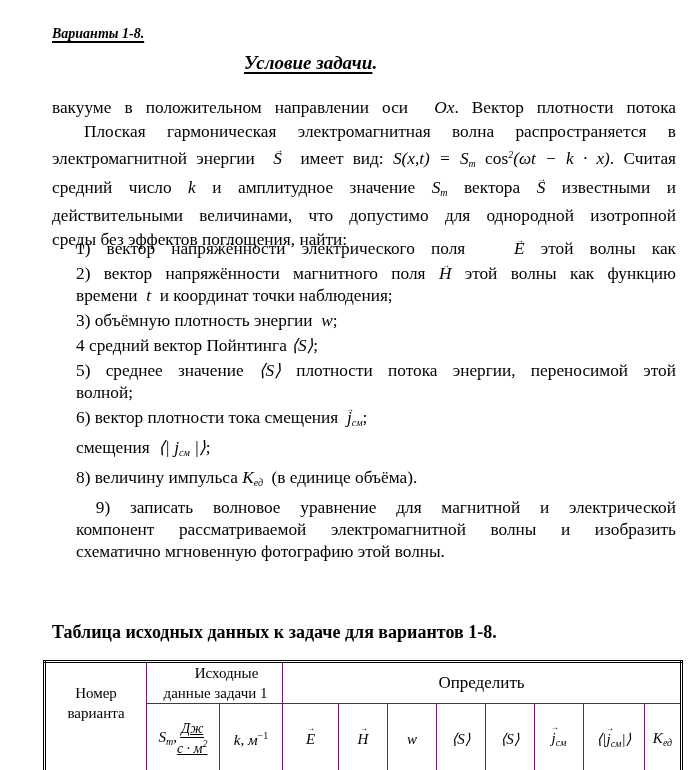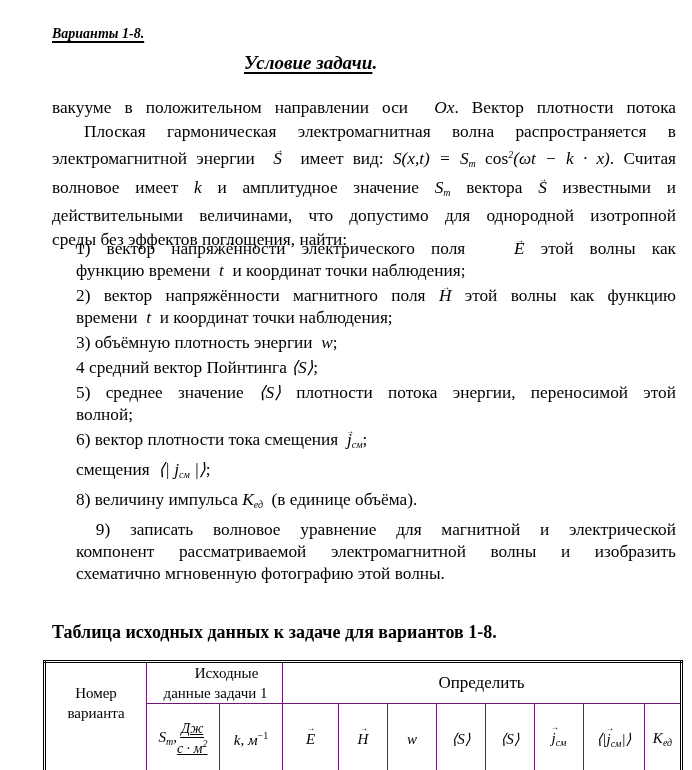--- a/index.html
+++ b/index.html
@@ -59,29 +59,28 @@
 </head>
 <body>
 
 <div class="abs h-variants">Варианты 1-8.</div>
 <div class="abs h-cond"><span class="u">Условие задачи</span><span>.</span></div>
 
 <div class="abs para">
   <span class="line"><span>вакууме в положительном направлении оси</span>&nbsp; <span class="m">Ox</span><span>. Вектор плотности потока</span></span>
   <span class="line"><span class="indent"></span><span>Плоская гармоническая электромагнитная волна распространяется в</span></span>
   <span class="line"><span>электромагнитной энергии</span>&nbsp; <span class="m vec">S</span>&nbsp; <span>имеет вид:</span> <span class="m"><span>S(x,t) = S</span><sub>m</sub> <span style="font-style:normal">cos</span><sup>2</sup><span>(ωt − k · x)</span></span><span>. Считая</span></span>
-  <span class="line"><span>волновое имеет</span> <span class="m">k</span> <span>и амплитудное значение</span> <span class="m">S</span><sub class="m">m</sub> <span>вектора</span> <span class="m vec">S</span> <span>известными и</span></span>
+  <span class="line"><span>средний число</span> <span class="m">k</span> <span>и амплитудное значение</span> <span class="m">S</span><sub class="m">m</sub> <span>вектора</span> <span class="m vec">S</span> <span>известными и</span></span>
   <span class="line"><span>действительными величинами, что допустимо для однородной изотропной</span></span>
   <span class="line last"><span>среды без эффектов поглощения, найти:</span></span>
 </div>
 
 <div class="abs items">
   <div class="item">
     <span class="line"><span>1) вектор напряжённости электрического поля</span>&nbsp;&nbsp; <span class="m vec">E</span> <span>этой волны как</span></span>
-    <span class="line last"><span>функцию времени</span>&nbsp; <span class="m">t</span>&nbsp; <span>и координат точки наблюдения;</span></span>
   </div>
   <div class="gap"></div>
   <div class="item">
     <span class="line"><span>2) вектор напряжённости магнитного поля</span> <span class="m vec">H</span> <span>этой волны как функцию</span></span>
     <span class="line last"><span>времени</span>&nbsp; <span class="m">t</span>&nbsp; <span>и координат точки наблюдения;</span></span>
   </div>
   <div class="gap"></div>
   <div class="item">
     <span class="line last"><span>3) объёмную плотность энергии</span>&nbsp; <span class="m">w</span><span>;</span></span>
   </div>

